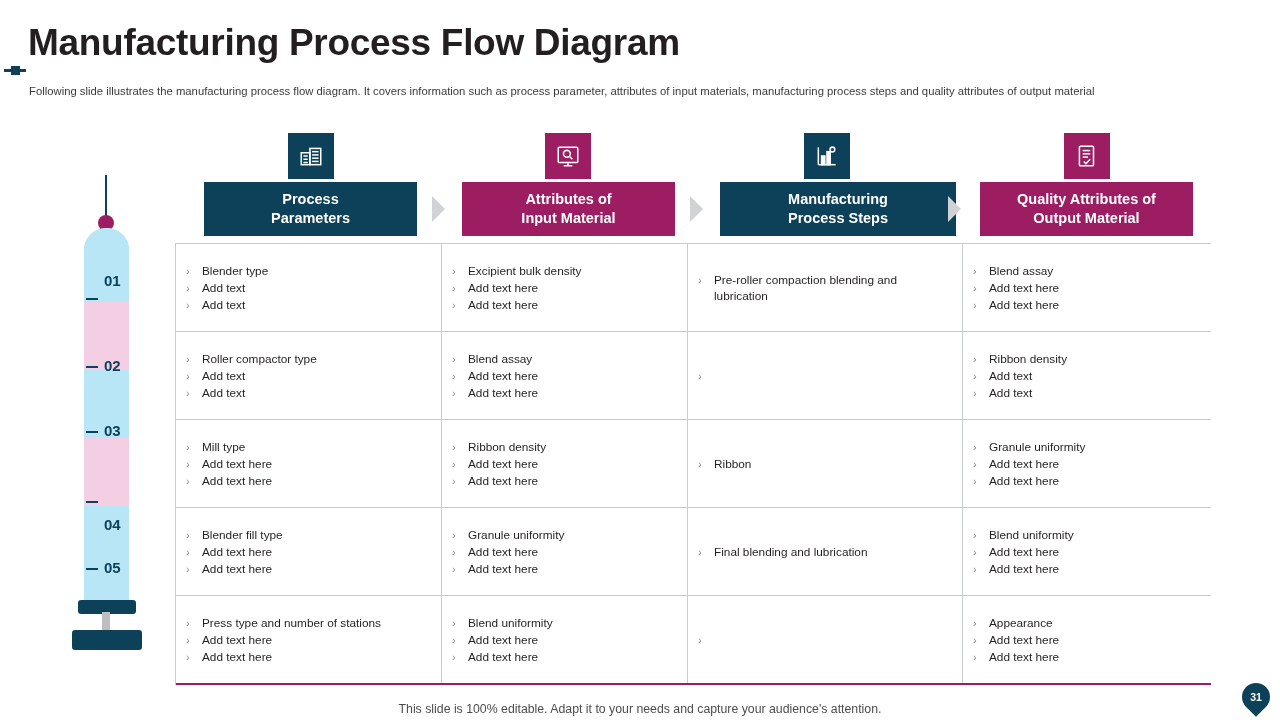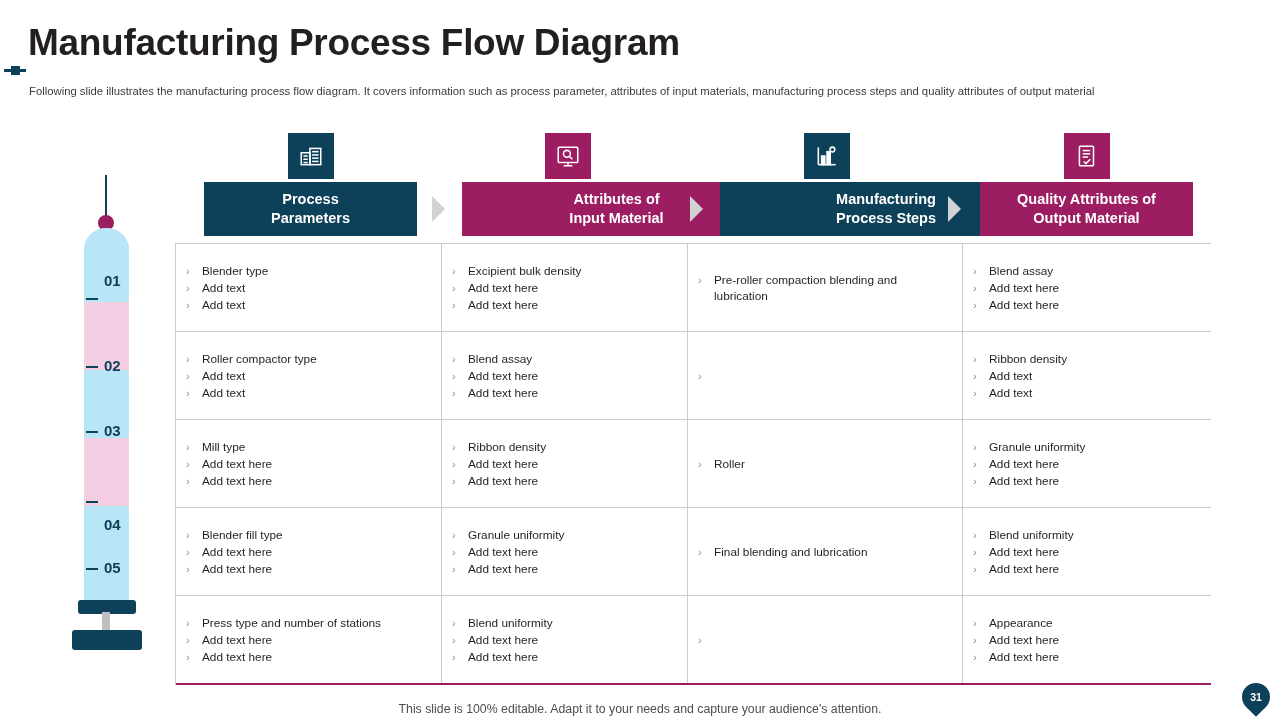--- a/index.html
+++ b/index.html
@@ -351,29 +351,29 @@
 </div>
 
 <div class="col-head" style="left:204px;width:213px;background:#0d4059;">
   <div>
     <div>Process</div>
     <div>Parameters</div>
   </div>
 </div>
 <div class="arrow-sep" style="left:432px;"></div>
 
-<div class="col-head" style="left:462px;width:213px;background:#9c1d62;padding-left:48px;">
+<div class="col-head" style="left:462px;width:213px;background:#9c1d62;">
   <div>
     <div>Attributes of</div>
     <div>Input Material</div>
   </div>
 </div>
 <div class="arrow-sep" style="left:690px;"></div>
 
-<div class="col-head" style="left:720px;width:236px;background:#0d4059;padding-left:48px;">
+<div class="col-head" style="left:720px;width:236px;background:#0d4059;">
   <div>
     <div>Manufacturing</div>
     <div>Process Steps</div>
   </div>
 </div>
 <div class="arrow-sep" style="left:948px;"></div>
 
 <div class="col-head" style="left:980px;width:213px;background:#9c1d62;">
   <div>
     <div>Quality Attributes of</div>
@@ -509,21 +509,21 @@
           <span class="txt">Add text here</span>
         </div>
       <div class="bullet-line">
           <span class="chev">›</span>
           <span class="txt">Add text here</span>
         </div>
     </div>
     <div class="tcell c3">
       <div class="bullet-line">
           <span class="chev">›</span>
-          <span class="txt">Roller</span>
+          <span class="txt">Ribbon</span>
         </div>
     </div>
     <div class="tcell c4">
       <div class="bullet-line">
           <span class="chev">›</span>
           <span class="txt">Granule uniformity</span>
         </div>
       <div class="bullet-line">
           <span class="chev">›</span>
           <span class="txt">Add text here</span>

